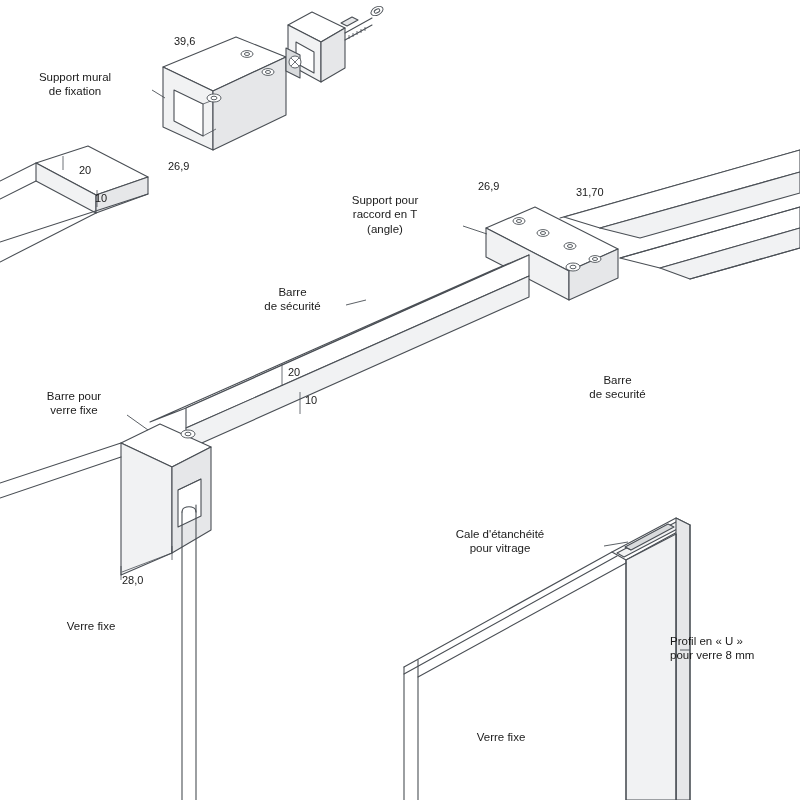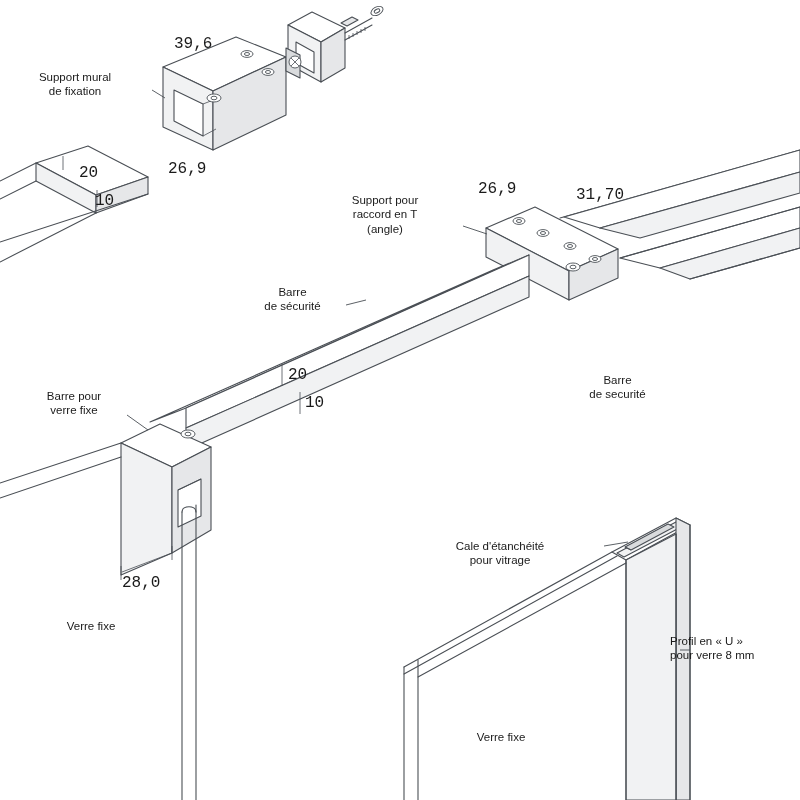--- a/index.html
+++ b/index.html
@@ -26,22 +26,22 @@
     position: absolute;
     font-family: "Liberation Sans", sans-serif;
     font-size: 11.5px;
     color: #1a1a1a;
     line-height: 1.25;
     white-space: pre;
     text-align: center;
   }
   .dim {
     position: absolute;
-    font-family: Liberation Mono, monospace;
-    font-size: 16px;
+    font-family: Liberation Sans, sans-serif;
+    font-size: 11px;
     color: #1a1a1a;
     white-space: pre;
   }
   .lbl.left {
     text-align: left;
   }
 </style>
 </head>
 <body>
 
@@ -232,21 +232,21 @@
   <div class="lbl" style="left:330px; top:193px; width:110px;">Support pour
 raccord en T
 (angle)</div>
   <div class="lbl" style="left:245px; top:285px; width:95px;">Barre
 de sécurité</div>
   <div class="lbl" style="left:570px; top:373px; width:95px;">Barre
 de securité</div>
   <div class="lbl" style="left:25px; top:389px; width:98px;">Barre pour
 verre fixe</div>
   <div class="lbl" style="left:45px; top:619px; width:92px;">Verre fixe</div>
-  <div class="lbl" style="left:438px; top:527px; width:124px;margin-top:12px;">Cale d'étanchéité
+  <div class="lbl" style="left:438px; top:527px; width:124px;">Cale d'étanchéité
 pour vitrage</div>
   <div class="lbl left" style="left:670px; top:634px; width:105px;">Profil en « U »
 pour verre 8 mm</div>
   <div class="lbl" style="left:455px; top:730px; width:92px;">Verre fixe</div>
 
   <div class="dim" style="left:174px; top:35px;">39,6</div>
   <div class="dim" style="left:168px; top:160px;">26,9</div>
   <div class="dim" style="left:79px; top:164px;">20</div>
   <div class="dim" style="left:95px; top:192px;">10</div>
   <div class="dim" style="left:478px; top:180px;">26,9</div>

